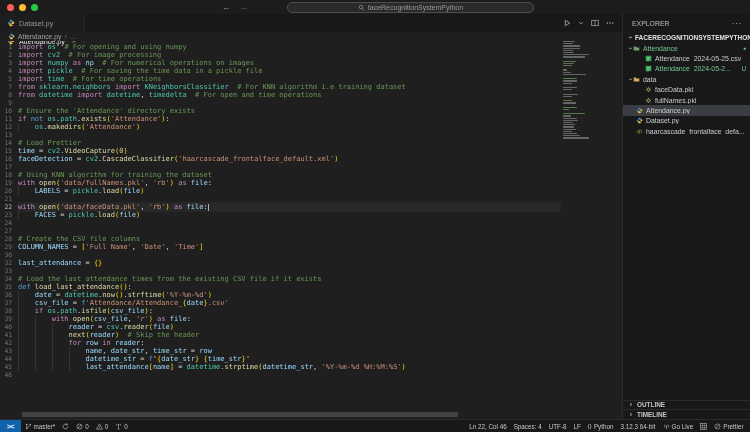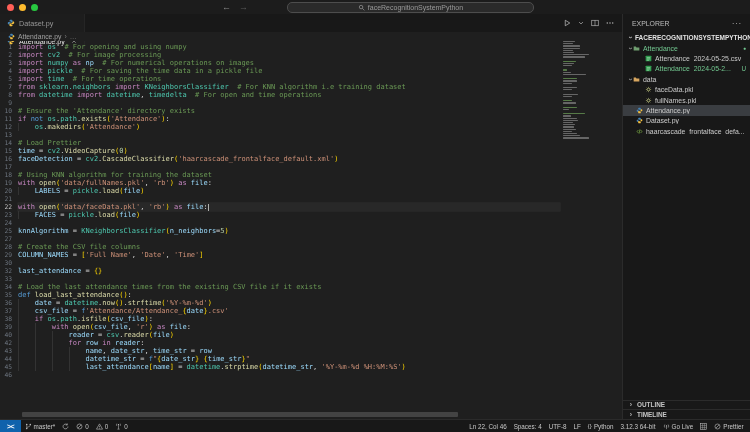--- a/index.html
+++ b/index.html
@@ -188,34 +188,34 @@
             <div class="cl"><span class="ln">15</span><span class="ct"><span class="var">time</span><span class="pun"> = </span><span class="mod">cv2</span><span class="pun">.</span><span class="fn">VideoCapture</span><span class="b1">(</span><span class="num">0</span><span class="b1">)</span></span></div>
             <div class="cl"><span class="ln">16</span><span class="ct"><span class="var">faceDetection</span><span class="pun"> = </span><span class="mod">cv2</span><span class="pun">.</span><span class="fn">CascadeClassifier</span><span class="b1">(</span><span class="str">'haarcascade_frontalface_default.xml'</span><span class="b1">)</span></span></div>
             <div class="cl"><span class="ln">17</span><span class="ct"></span></div>
             <div class="cl"><span class="ln">18</span><span class="ct"><span class="com"># Using KNN algorithm for training the dataset</span></span></div>
             <div class="cl"><span class="ln">19</span><span class="ct"><span class="kw">with</span><span class="fn"> open</span><span class="b1">(</span><span class="str">'data/fullNames.pkl'</span><span class="pun">, </span><span class="str">'rb'</span><span class="b1">)</span><span class="kw"> as</span><span class="var"> file</span><span class="pun">:</span></span></div>
             <div class="cl"><span class="ln">20</span><span class="ct"><span class="pun ind">    </span><span class="var">LABELS</span><span class="pun"> = </span><span class="mod">pickle</span><span class="pun">.</span><span class="fn">load</span><span class="b1">(</span><span class="var">file</span><span class="b1">)</span></span></div>
             <div class="cl"><span class="ln">21</span><span class="ct"></span></div>
             <div class="cl cur"><span class="ln">22</span><span class="ct"><span class="kw">with</span><span class="fn"> open</span><span class="b1">(</span><span class="str">'data/faceData.pkl'</span><span class="pun">, </span><span class="str">'rb'</span><span class="b1">)</span><span class="kw"> as</span><span class="var"> file</span><span class="pun">:</span><span class="caret"></span></span></div>
             <div class="cl"><span class="ln">23</span><span class="ct"><span class="pun ind">    </span><span class="var">FACES</span><span class="pun"> = </span><span class="mod">pickle</span><span class="pun">.</span><span class="fn">load</span><span class="b1">(</span><span class="var">file</span><span class="b1">)</span></span></div>
             <div class="cl"><span class="ln">24</span><span class="ct"></span></div>
-            <div class="cl"><span class="ln">25</span><span class="ct"><span class="var">knnAlgorithm</span><span class="pun"> = </span><span class="mod">KNeighborsClassifier</span><span class="b1">(</span><span class="var">n_neighbors</span><span class="pun">=</span><span class="num">5</span><span class="b1">)</span></span></div>
             <div class="cl"><span class="ln">27</span><span class="ct"></span></div>
             <div class="cl"><span class="ln">28</span><span class="ct"><span class="com"># Create the CSV file columns</span></span></div>
             <div class="cl"><span class="ln">29</span><span class="ct"><span class="var">COLUMN_NAMES</span><span class="pun"> = </span><span class="b1">[</span><span class="str">'Full Name'</span><span class="pun">, </span><span class="str">'Date'</span><span class="pun">, </span><span class="str">'Time'</span><span class="b1">]</span></span></div>
             <div class="cl"><span class="ln">30</span><span class="ct"></span></div>
             <div class="cl"><span class="ln">32</span><span class="ct"><span class="var">last_attendance</span><span class="pun"> = </span><span class="b1">{}</span></span></div>
             <div class="cl"><span class="ln">33</span><span class="ct"></span></div>
             <div class="cl"><span class="ln">34</span><span class="ct"><span class="com"># Load the last attendance times from the existing CSV file if it exists</span></span></div>
             <div class="cl"><span class="ln">35</span><span class="ct"><span class="kw2">def</span><span class="fn"> load_last_attendance</span><span class="b1">()</span><span class="pun">:</span></span></div>
             <div class="cl"><span class="ln">36</span><span class="ct"><span class="pun ind">    </span><span class="var">date</span><span class="pun"> = </span><span class="mod">datetime</span><span class="pun">.</span><span class="fn">now</span><span class="b1">()</span><span class="pun">.</span><span class="fn">strftime</span><span class="b1">(</span><span class="str">'%Y-%m-%d'</span><span class="b1">)</span></span></div>
             <div class="cl"><span class="ln">37</span><span class="ct"><span class="pun ind">    </span><span class="var">csv_file</span><span class="pun"> = </span><span class="kw2">f</span><span class="str">'Attendance/Attendance_</span><span class="b1">{</span><span class="var">date</span><span class="b1">}</span><span class="str">.csv'</span></span></div>
             <div class="cl"><span class="ln">38</span><span class="ct"><span class="pun ind">    </span><span class="kw">if</span><span class="mod"> os</span><span class="pun">.</span><span class="mod">path</span><span class="pun">.</span><span class="fn">isfile</span><span class="b1">(</span><span class="var">csv_file</span><span class="b1">)</span><span class="pun">:</span></span></div>
             <div class="cl"><span class="ln">39</span><span class="ct"><span class="pun ind">        </span><span class="kw">with</span><span class="fn"> open</span><span class="b1">(</span><span class="var">csv_file</span><span class="pun">, </span><span class="str">'r'</span><span class="b1">)</span><span class="kw"> as</span><span class="var"> file</span><span class="pun">:</span></span></div>
             <div class="cl"><span class="ln">40</span><span class="ct"><span class="pun ind">            </span><span class="var">reader</span><span class="pun"> = </span><span class="mod">csv</span><span class="pun">.</span><span class="fn">reader</span><span class="b1">(</span><span class="var">file</span><span class="b1">)</span></span></div>
+            <div class="cl"><span class="ln">41</span><span class="ct"><span class="pun ind">            </span><span class="fn">next</span><span class="b1">(</span><span class="var">reader</span><span class="b1">)</span><span class="com">  # Skip the header</span></span></div>
             <div class="cl"><span class="ln">42</span><span class="ct"><span class="pun ind">            </span><span class="kw">for</span><span class="var"> row</span><span class="kw"> in</span><span class="var"> reader</span><span class="pun">:</span></span></div>
             <div class="cl"><span class="ln">43</span><span class="ct"><span class="pun ind">                </span><span class="var">name</span><span class="pun">, </span><span class="var">date_str</span><span class="pun">, </span><span class="var">time_str</span><span class="pun"> = </span><span class="var">row</span></span></div>
             <div class="cl"><span class="ln">44</span><span class="ct"><span class="pun ind">                </span><span class="var">datetime_str</span><span class="pun"> = </span><span class="kw2">f</span><span class="str">"</span><span class="b1">{</span><span class="var">date_str</span><span class="b1">}</span><span class="str"> </span><span class="b1">{</span><span class="var">time_str</span><span class="b1">}</span><span class="str">"</span></span></div>
             <div class="cl"><span class="ln">45</span><span class="ct"><span class="pun ind">                </span><span class="var">last_attendance</span><span class="b1">[</span><span class="var">name</span><span class="b1">]</span><span class="pun"> = </span><span class="mod">datetime</span><span class="pun">.</span><span class="fn">strptime</span><span class="b1">(</span><span class="var">datetime_str</span><span class="pun">, </span><span class="str">'%Y-%m-%d %H:%M:%S'</span><span class="b1">)</span></span></div>
             <div class="cl"><span class="ln">46</span><span class="ct"></span></div>
           </div>
         <div id="minimap">
             <div class="mmline" style="width: 12.3px; background: rgba(160, 160, 160, 0.55);"></div>
             <div class="mmline" style="width: 10.2px; background: rgba(160, 160, 160, 0.55);"></div>
             <div class="mmline" style="width: 16.8px; background: rgba(160, 160, 160, 0.55);"></div>

